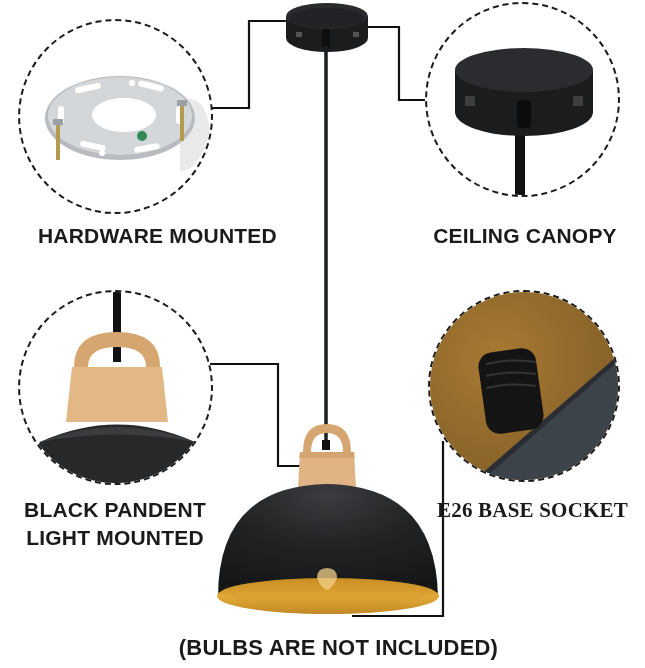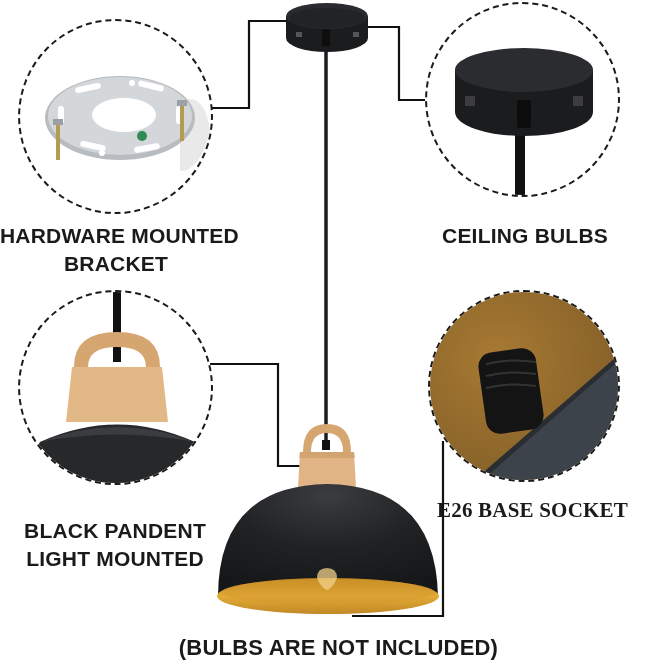--- a/index.html
+++ b/index.html
@@ -82,50 +82,49 @@
       <circle cx="112" cy="62" r="3"></circle>
       <circle cx="82" cy="132" r="3"></circle>
     </g>
     <rect x="36" y="101" width="4" height="38" fill="#b59a52"></rect>
     <rect x="33" y="98" width="10" height="6" fill="#9aa0a5"></rect>
     <rect x="160" y="82" width="4" height="38" fill="#b59a52"></rect>
     <rect x="157" y="79" width="10" height="6" fill="#9aa0a5"></rect>
     <circle cx="122" cy="115" r="5" fill="#2f8a55"></circle>
   </svg>
 </div>
-<div class="label" style="left:0;top:222px;width:232px;">
+<div class="label" style="left:0;top:222px;width:232px;padding-left:38px;">
   <div>HARDWARE MOUNTED</div>
-  <div>BRACKET</div>
 </div>
 
 <div class="circle" style="left:425px;top:2px;width:195px;height:195px;">
   <svg width="195" height="195" viewBox="0 0 195 195">
     <rect x="88" y="110" width="10" height="85" fill="#111"></rect>
     <ellipse cx="97" cy="108" rx="69" ry="24" fill="#1b1c1e"></ellipse>
     <rect x="28" y="66" width="138" height="42" fill="#1b1c1e"></rect>
     <ellipse cx="97" cy="66" rx="69" ry="22" fill="#2b2c2f"></ellipse>
     <rect x="38" y="92" width="10" height="10" fill="#3d3d40"></rect>
     <rect x="146" y="92" width="10" height="10" fill="#3d3d40"></rect>
     <rect x="90" y="96" width="14" height="28" rx="3" fill="#0c0c0d"></rect>
   </svg>
 </div>
 <div class="label" style="left:425px;top:222px;width:200px;">
-  <div>CEILING BULBS</div>
+  <div>CEILING CANOPY</div>
 </div>
 
 <div class="circle" style="left:18px;top:290px;width:195px;height:195px;">
   <svg width="195" height="195" viewBox="0 0 195 195">
     <rect x="93" y="0" width="8" height="70" fill="#111"></rect>
     <path d="M54,75 Q54,40 97,40 Q140,40 140,75 L126,75 Q126,55 97,55 Q68,55 68,75 Z" fill="#d6a670"></path>
     <path d="M52,75 L142,75 L148,130 L46,130 Z" fill="#e3b887"></path>
     <path d="M-10,200 L20,150 Q97,115 175,150 L205,200 Z" fill="#26282a"></path>
     <path d="M20,150 Q97,120 175,150 Q97,135 20,150 Z" fill="#3a3c3f"></path>
   </svg>
 </div>
-<div class="label" style="left:10px;top:496px;width:210px;margin-top:21px;">
+<div class="label" style="left:10px;top:496px;width:210px;">
   <div>BLACK PANDENT</div>
   <div>LIGHT MOUNTED</div>
 </div>
 
 <div class="circle" style="left:428px;top:290px;width:192px;height:192px;">
   <svg width="192" height="192" viewBox="0 0 192 192">
     <rect width="192" height="192" fill="url(#socketBg)"></rect>
     <path d="M40,192 L192,60 L192,192 Z" fill="#3d434a"></path>
     <path d="M40,192 L192,60 L192,66 L48,192 Z" fill="#2a2e33"></path>
     <g fill="#141414">

